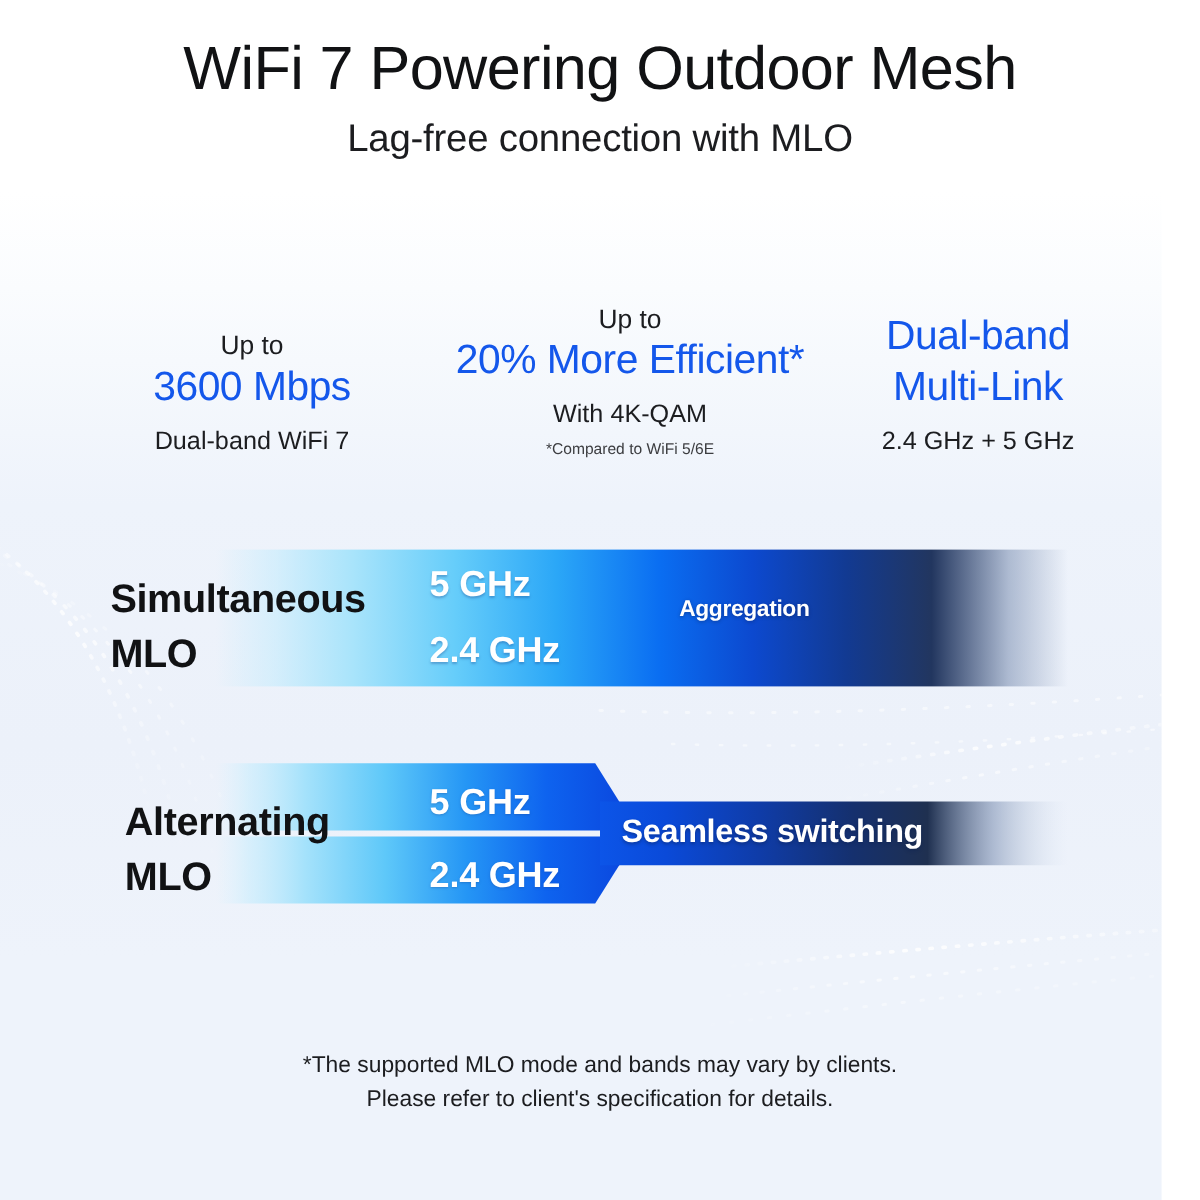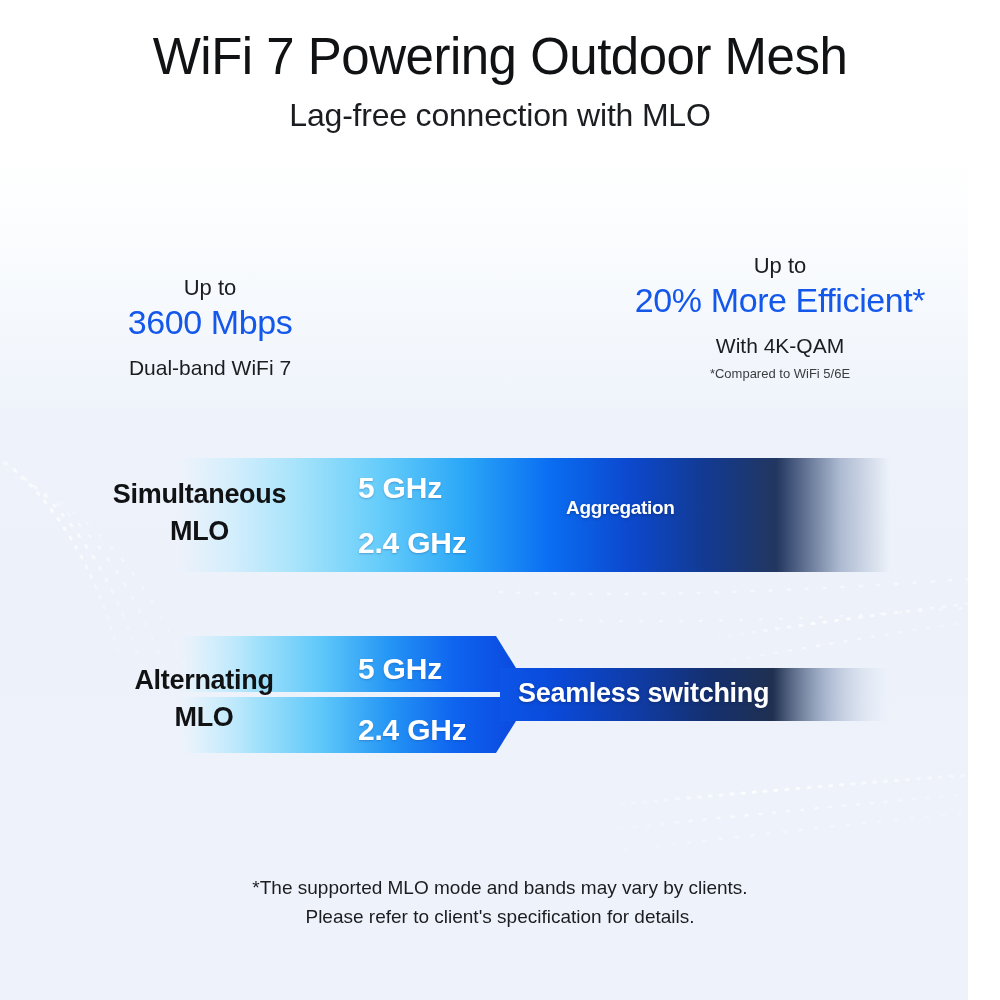--- a/index.html
+++ b/index.html
@@ -111,26 +111,26 @@
     font-size: 13px;
     color: #3c3d40;
     line-height: 1.2;
   }
 
   
   .bar-block { position: absolute; }
 
   .mlo-label {
     position: absolute;
-    font-size: 27px;
+    font-size: 33px;
     font-weight: 700;
     color: #111214;
     letter-spacing: -0.3px;
     line-height: 1.38;
-    text-align: center;
+    text-align: left;
     z-index: 6;
   }
 
   
   #bar-simultaneous {
     left: 0px;
     top: 458px;
     width: 1000px;
     height: 114px;
   }
@@ -305,20 +305,25 @@
       <div class="stat-sub">Dual-band WiFi 7</div>
     </div>
 
     <div class="stat stat-2">
       <div class="stat-top">Up to</div>
       <div class="stat-main">20% More Efficient*</div>
       <div class="stat-sub">With 4K-QAM</div>
       <div class="stat-note">*Compared to WiFi 5/6E</div>
     </div>
 
+    <div class="stat stat-3">
+      <div class="stat-main two-line">Dual-band</div>
+      <div class="stat-main two-line">Multi-Link</div>
+      <div class="stat-sub">2.4 GHz + 5 GHz</div>
+    </div>
 
   </div>
 
   <div class="bar-block" id="bar-simultaneous">
     <div class="bar-sim-fill"></div>
   </div>
 
   <div class="mlo-label" id="label-simultaneous">
     <span>Simultaneous</span><br>
     <span>MLO</span>

